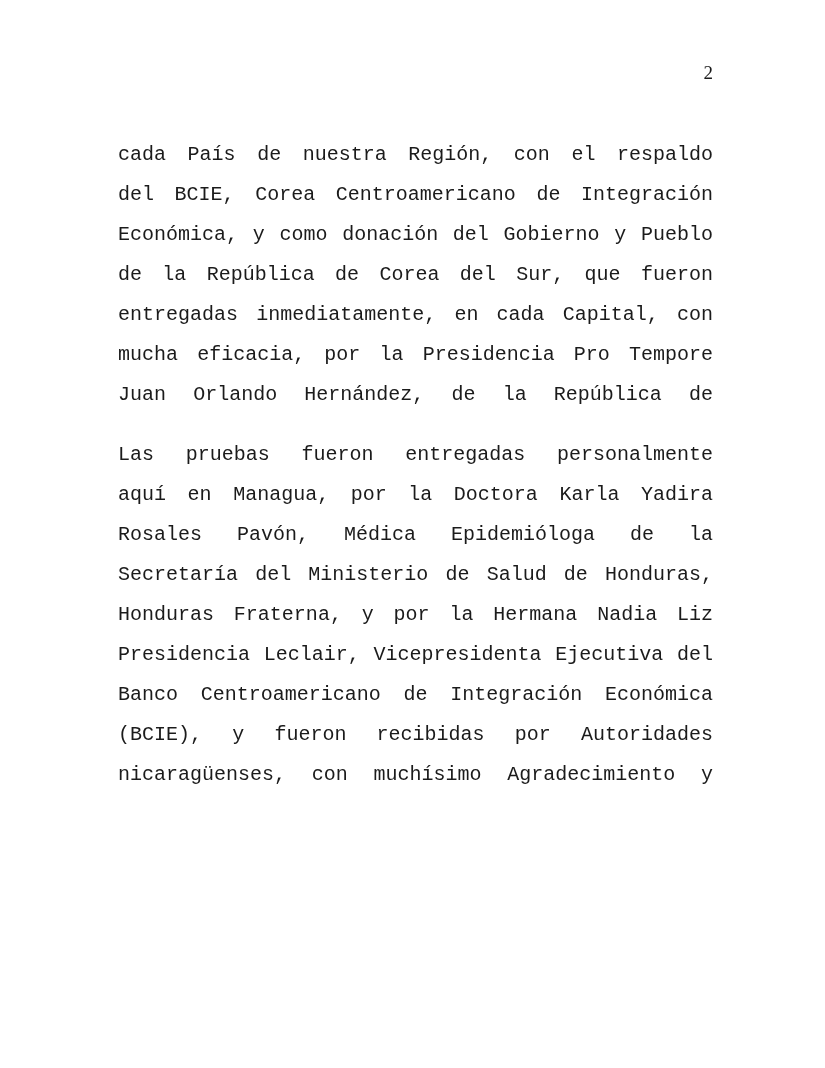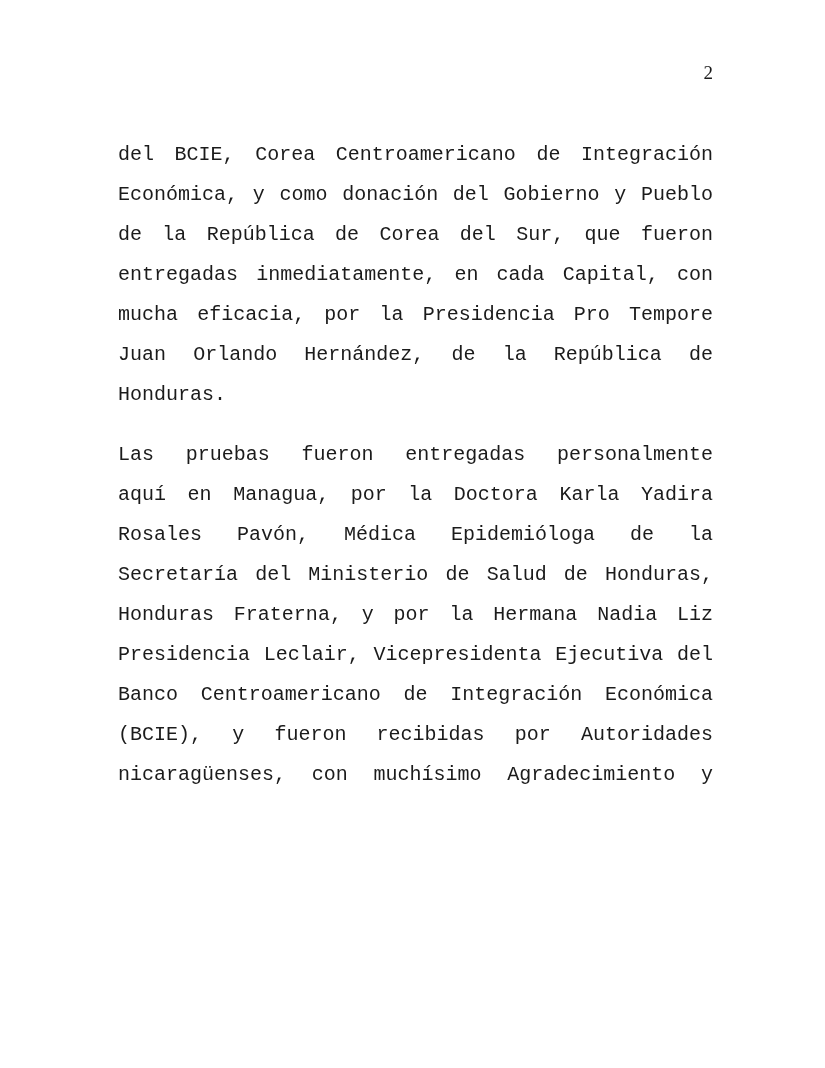--- a/index.html
+++ b/index.html
@@ -49,27 +49,27 @@
 </head>
 <body>
 
 <div class="page">
 
   <div class="page-number">2</div>
 
   <div class="content">
 
     <div class="paragraph">
+      <div class="line">cada País de nuestra Región, con el respaldo</div>
       <div class="line">del BCIE, Corea Centroamericano de Integración</div>
       <div class="line">Económica, y como donación del Gobierno y Pueblo</div>
       <div class="line">de la República de Corea del Sur, que fueron</div>
       <div class="line">entregadas inmediatamente, en cada Capital, con</div>
       <div class="line">mucha eficacia, por la Presidencia Pro Tempore</div>
       <div class="line">Juan Orlando Hernández, de la República de</div>
-      <div class="line last-line">Honduras.</div>
     </div>
 
     <div class="paragraph">
       <div class="line">Las pruebas fueron entregadas personalmente</div>
       <div class="line">aquí en Managua, por la Doctora Karla Yadira</div>
       <div class="line">Rosales Pavón, Médica Epidemióloga de la</div>
       <div class="line">Secretaría del Ministerio de Salud de Honduras,</div>
       <div class="line">Honduras Fraterna, y por la Hermana Nadia Liz</div>
       <div class="line">Presidencia Leclair, Vicepresidenta Ejecutiva del</div>
       <div class="line">Banco Centroamericano de Integración Económica</div>

